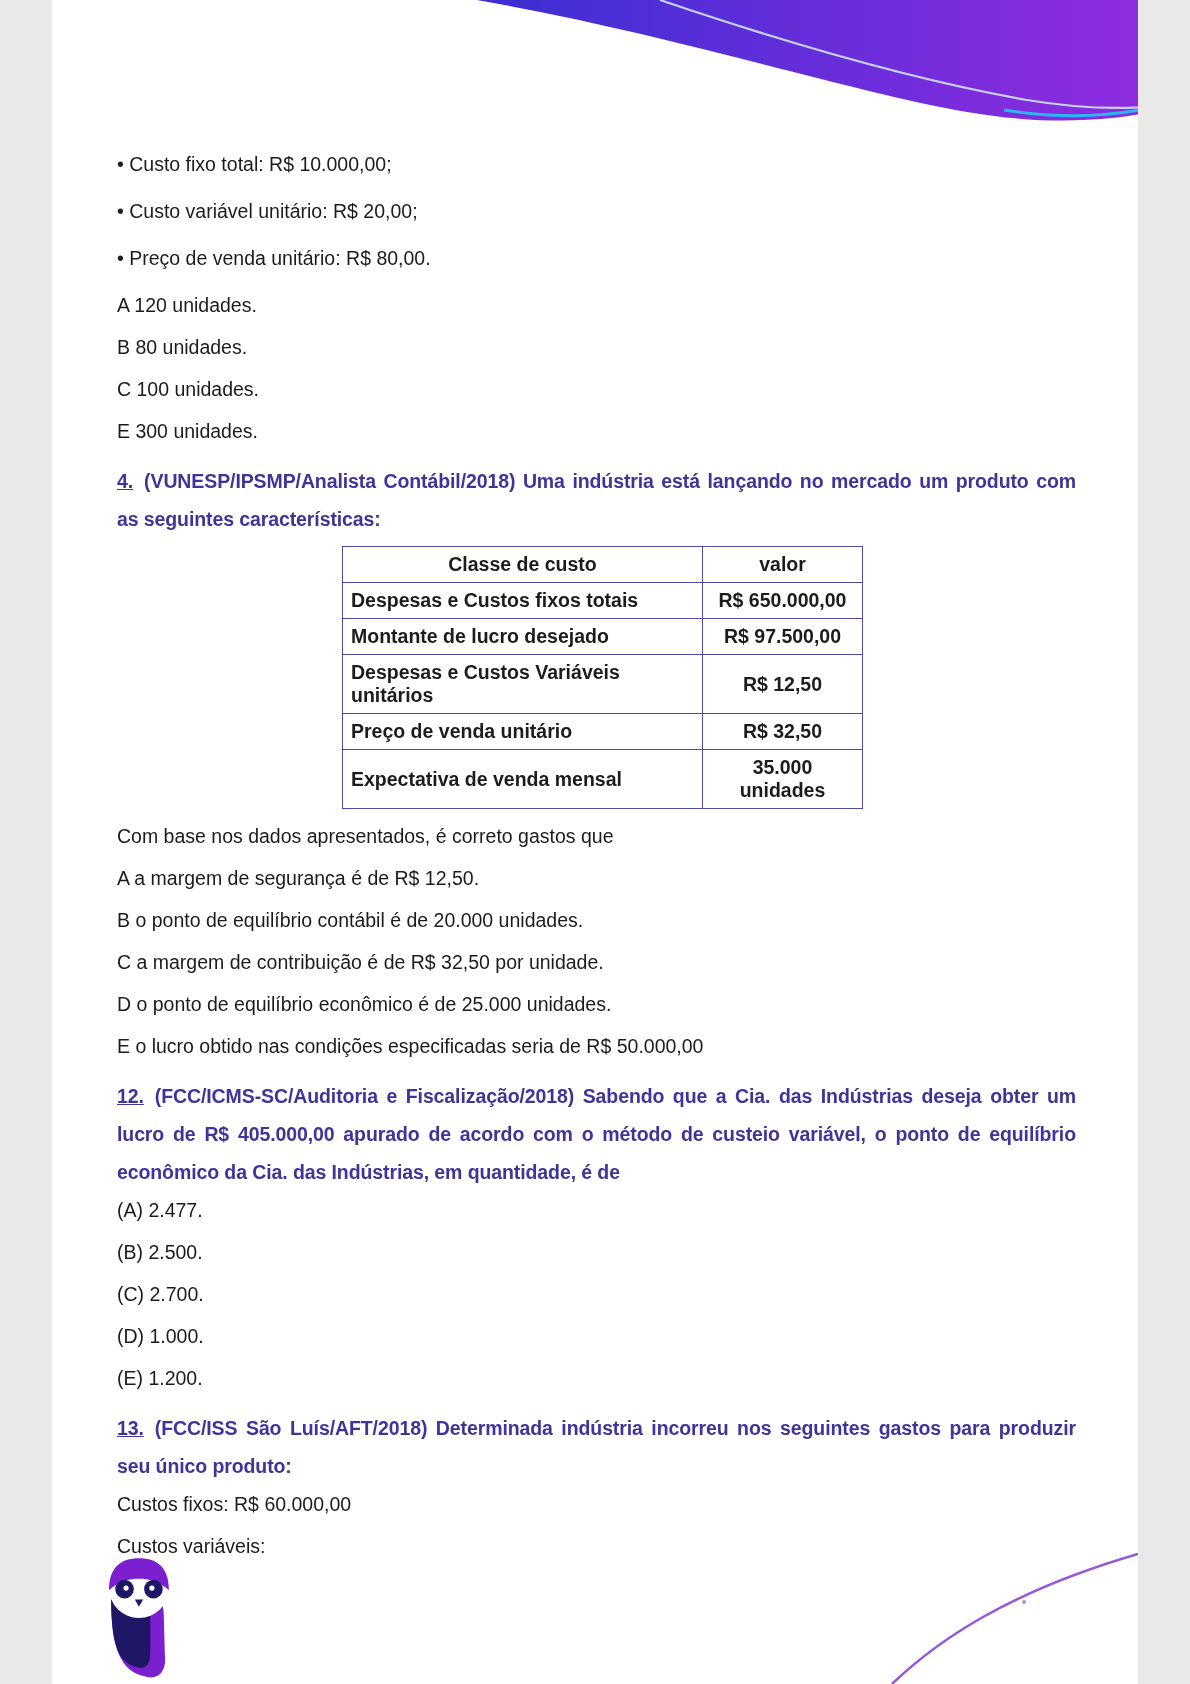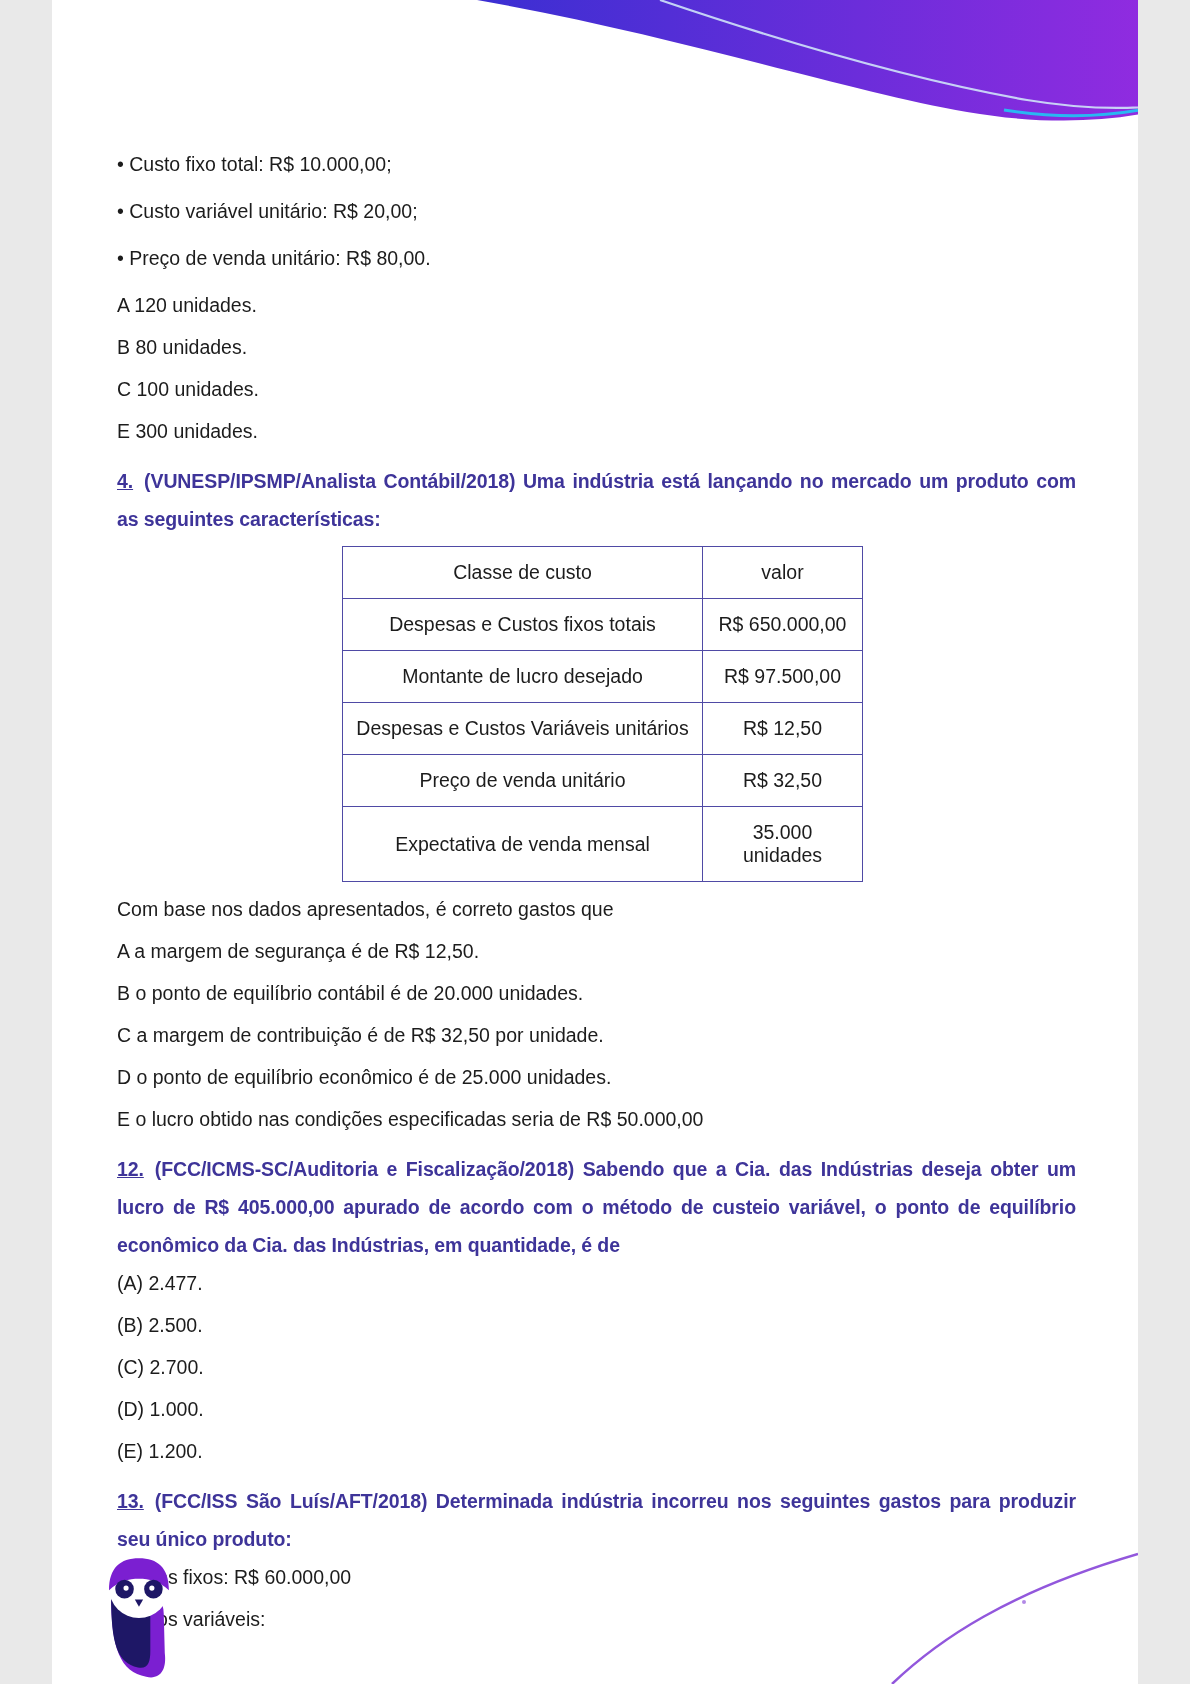--- a/index.html
+++ b/index.html
@@ -24,27 +24,27 @@
     margin:8px 0 8px 0 !important;
   }
   .qnum { text-decoration:underline; margin-right:11px; }
 
   table.cost-table {
     border-collapse:collapse; margin:4px 0 16px 225px;
     table-layout:fixed;
   }
   table.cost-table td, table.cost-table th {
     border:1.5px solid var(--table-border, #4f4aa5);
-    font-size:19.5px; font-weight:normal; line-height:23px;
-    padding:14px 8px; color:var(--body-text, #1c1c1c);
+    font-size:19.5px; font-weight:bold; line-height:23px;
+    padding:6px 8px; color:var(--body-text, #1c1c1c);
   }
   .col-class { width:360px; }
   .col-value { width:160px; }
   th.cell-class, th.cell-value { text-align:center; }
-  td.cell-class { text-align:center; }
+  td.cell-class { text-align:left; }
   td.cell-value { text-align:center; }
 </style>
 </head>
 <body>
 
 <div class="page">
 
   <svg id="header-wave" class="decor" width="1190" height="170" viewBox="0 0 1190 170">
     <defs>
       <linearGradient id="wg" x1="0" y1="0" x2="1" y2="0">

